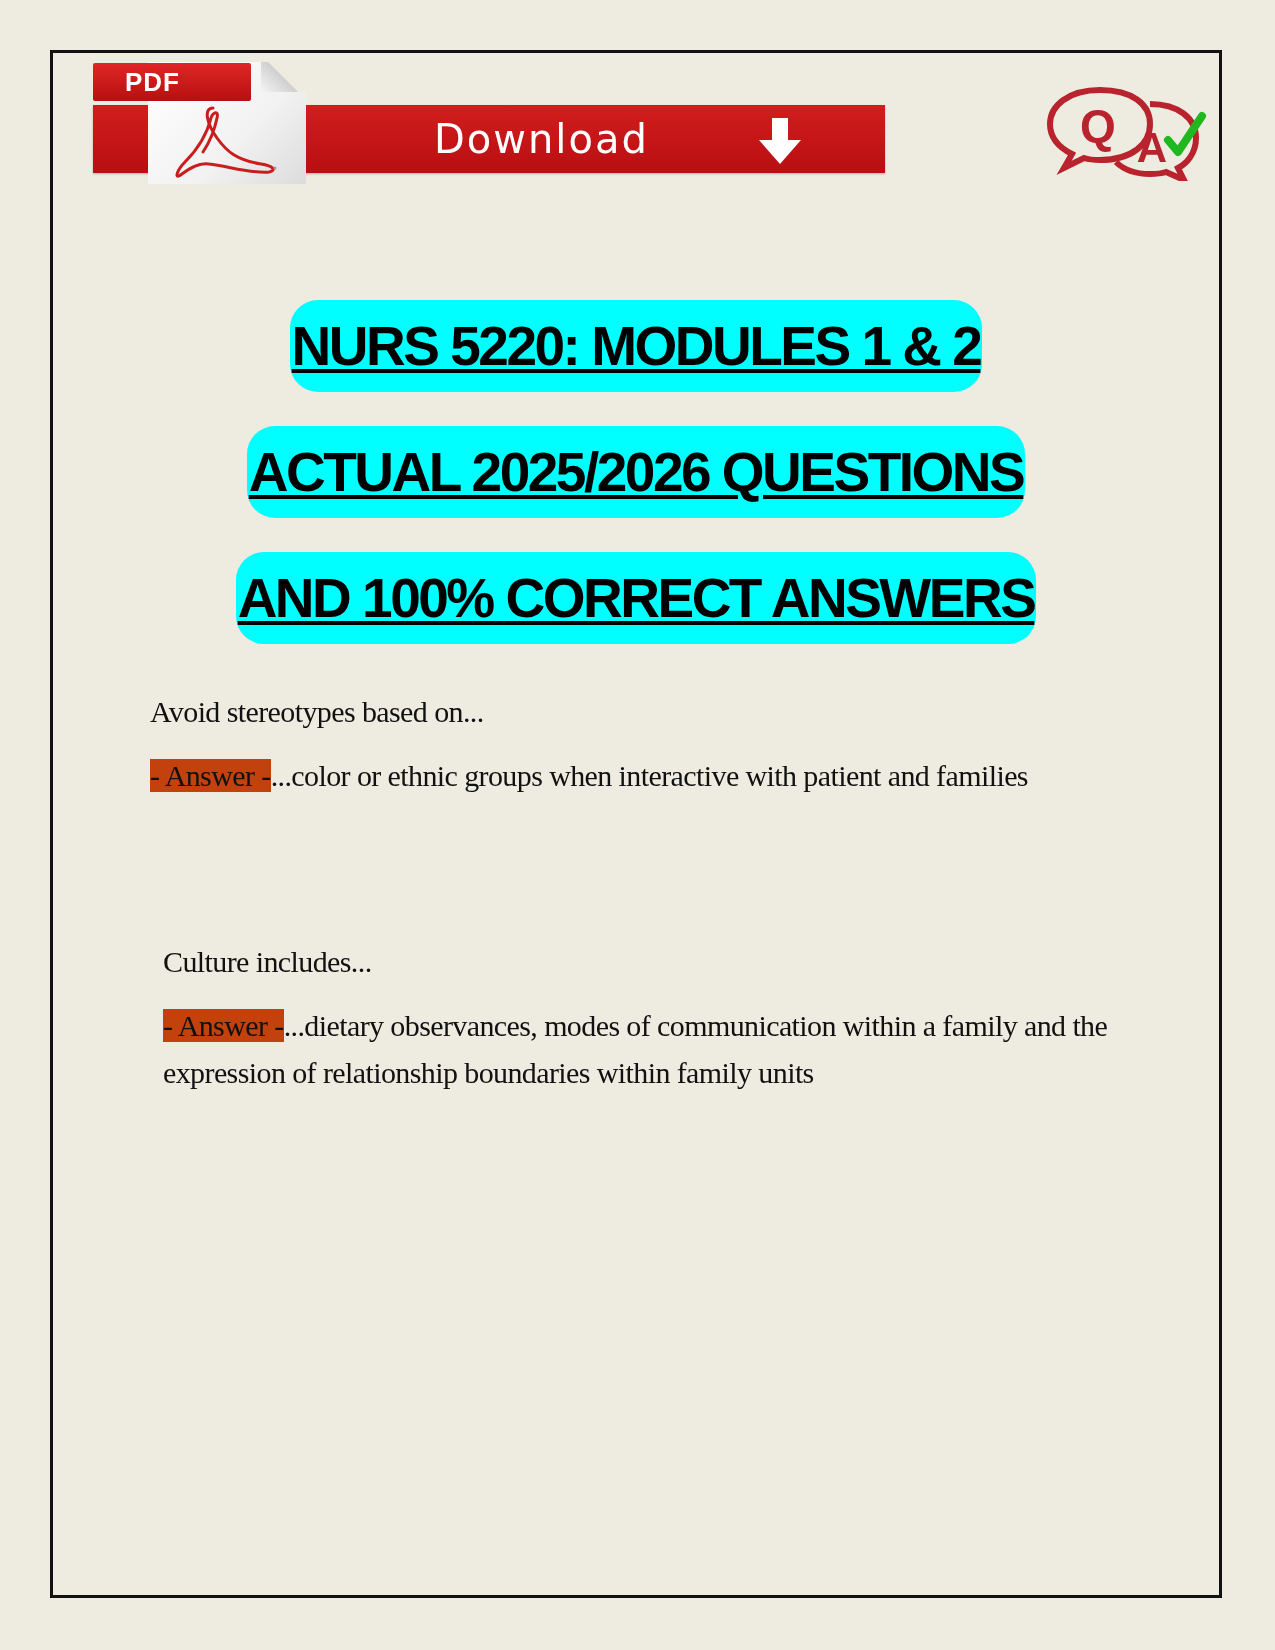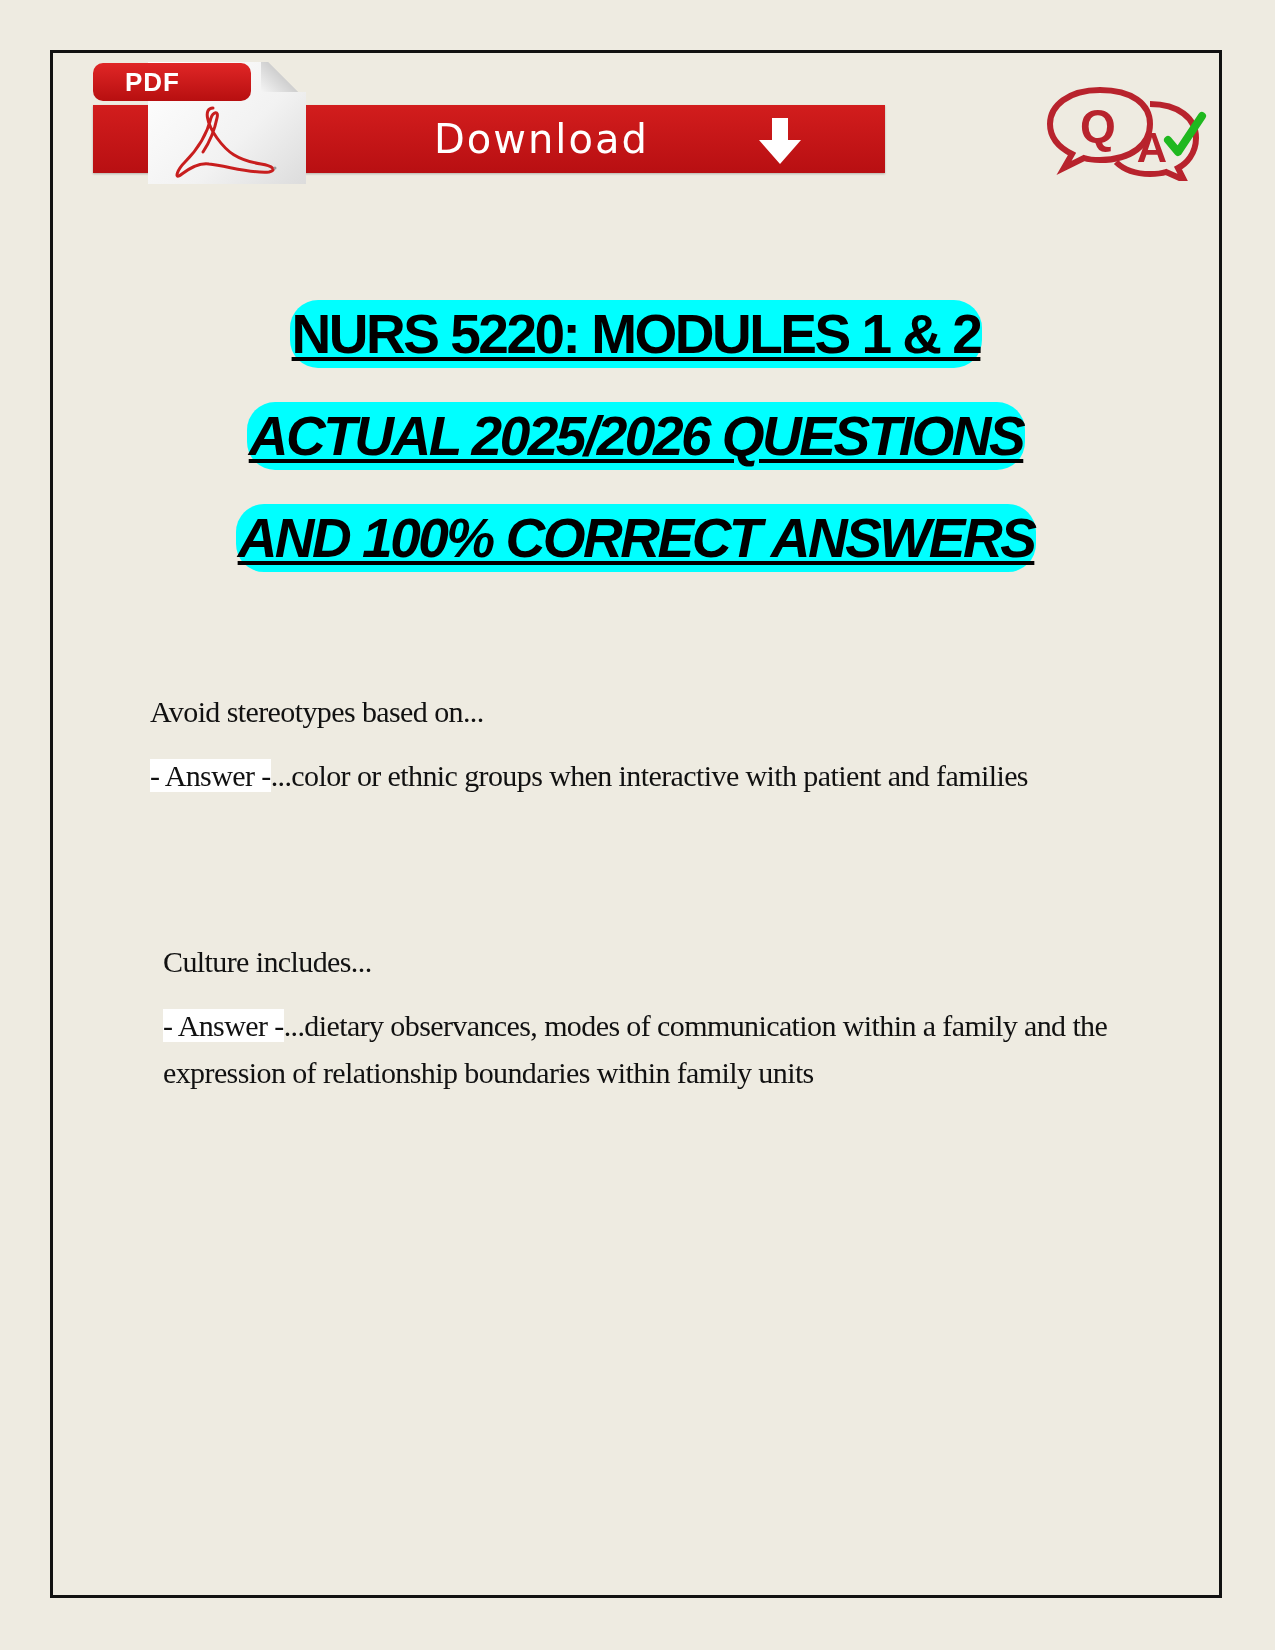--- a/index.html
+++ b/index.html
@@ -48,21 +48,21 @@
     position: absolute;
     left: 0; top: 1px;
     width: 158px; height: 38px;
     background: linear-gradient(#e02626, #b70f10);
     color: #fff;
     font-weight: bold;
     font-size: 26px;
     line-height: 38px;
     padding-left: 32px;
     box-sizing: border-box;
-    border-radius: 10px;
+    border-radius: 2px;
     letter-spacing: 1px;
   }
   .banner .acrobat {
     position: absolute;
     left: 80px; top: 42px;
     width: 110px; height: 76px;
   }
   .banner .dl-label {
     position: absolute;
     left: 305px; top: 43px;
@@ -99,38 +99,38 @@
     background: #00ffff;
     font-family: "Liberation Sans", sans-serif;
     font-weight: bold;
     font-size: 55px;
     line-height: 68px;
     color: #000;
     text-decoration: underline;
     text-decoration-thickness: 4px;
     text-underline-offset: 4px;
     letter-spacing: -2.5px;
-    padding: 0 2px;
+    padding: 12px 2px;
     border-radius: 28px;
   }
-  .title-line + .title-line { margin-top: 34px; font-style: italic; }
+  .title-line + .title-line { margin-top: 34px; }
   
   .qa-body {
     position: absolute;
     left: 150px; top: 688px;
     width: 1000px;
     font-family: Liberation Serif, serif;
     font-size: 30px;
     color: #111;
     letter-spacing: -0.6px;
   }
   .qa-item { margin-bottom: 0; }
   .question { line-height: 47px; margin: 0 0 17px 0; }
   .answer { line-height: 47px; margin: 0; }
-  .answer-tag { background: #ffffff; }
+  .answer-tag { background: #c2410c; }
   .qa-item.item-0 { height: 250px; }
   .qa-item.item-1 { height: 202px; }
   .qa-item.item-2 { height: 250px; margin-left: 13px; }
 </style>
 </head>
 <body>
 
 <div class="frame"></div>
 
 <div class="banner">

